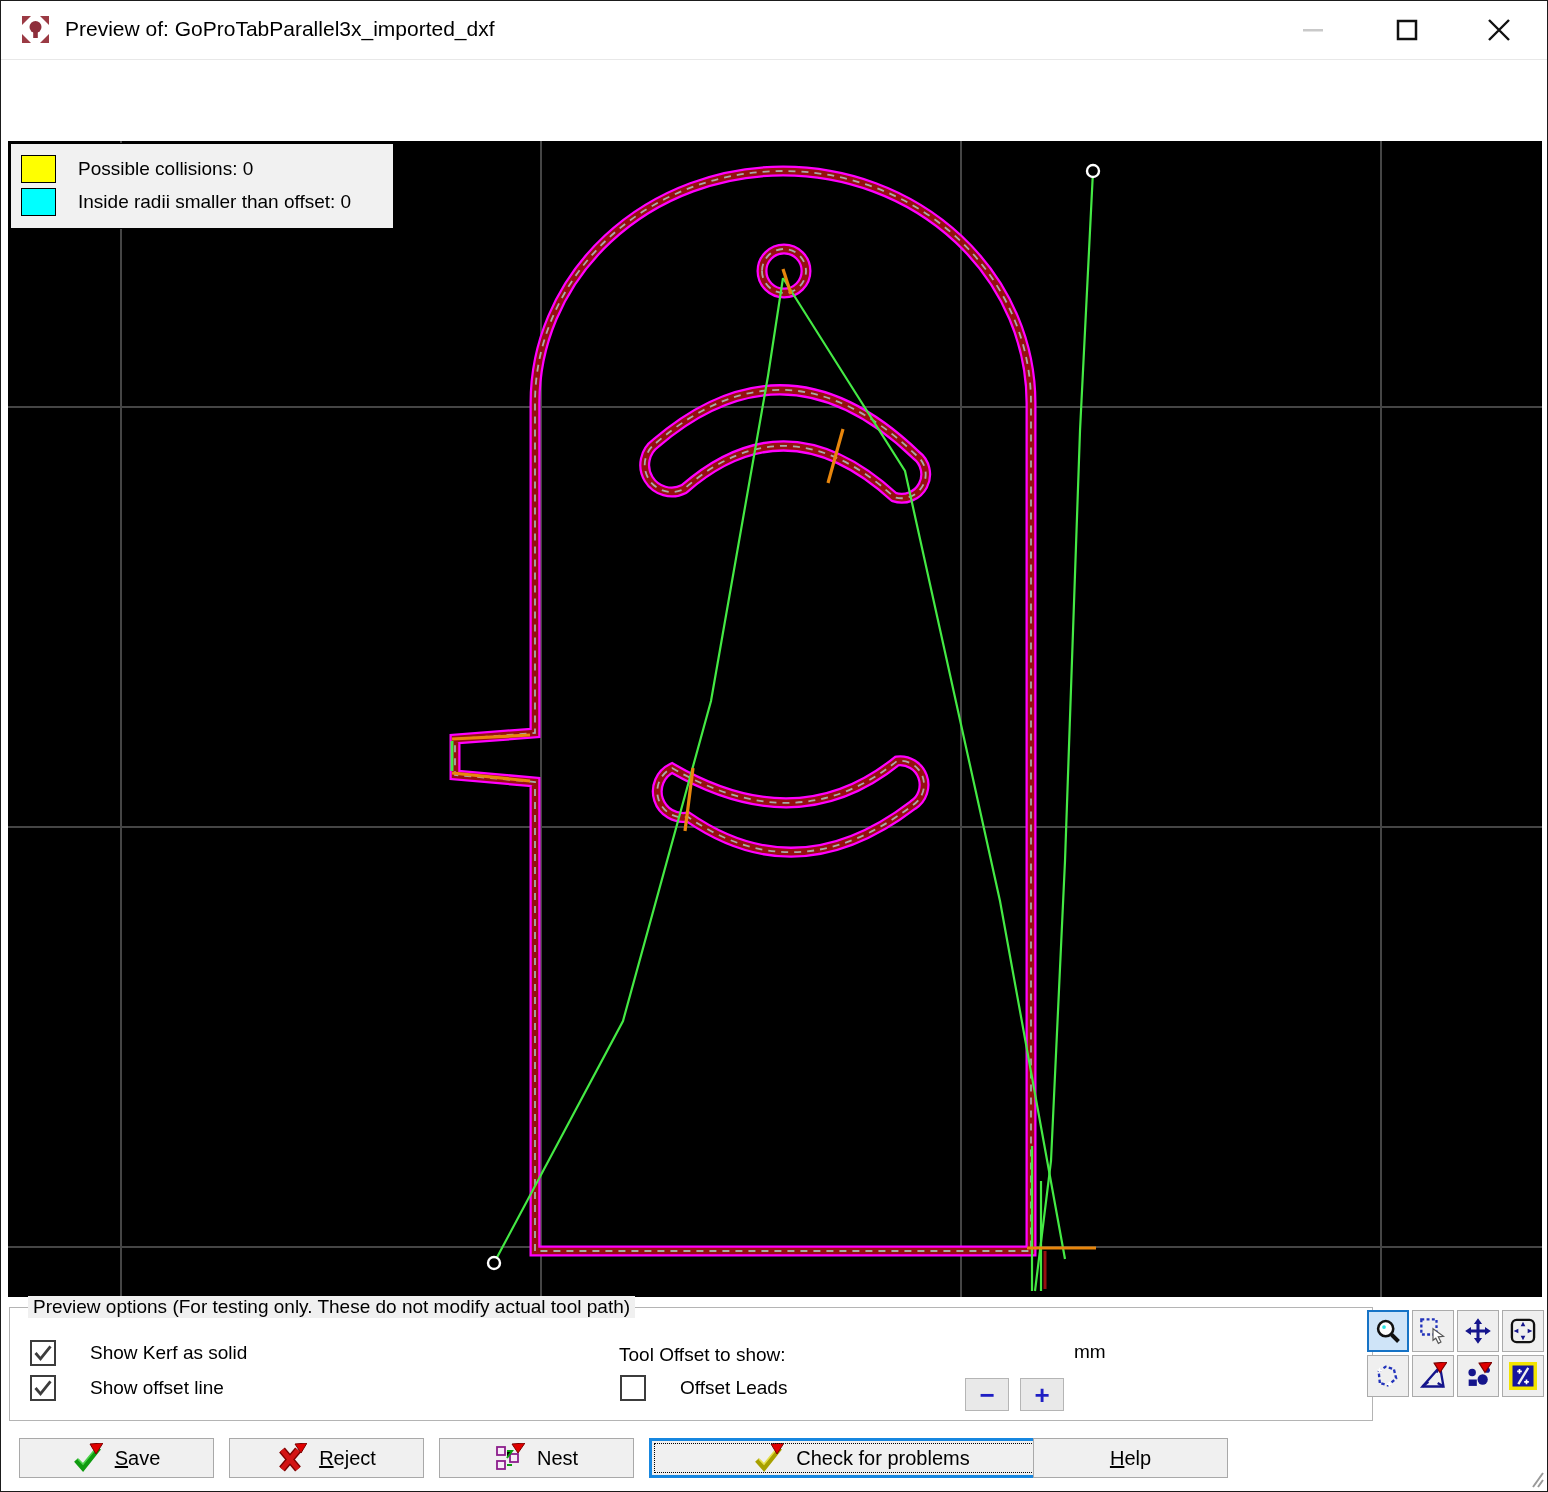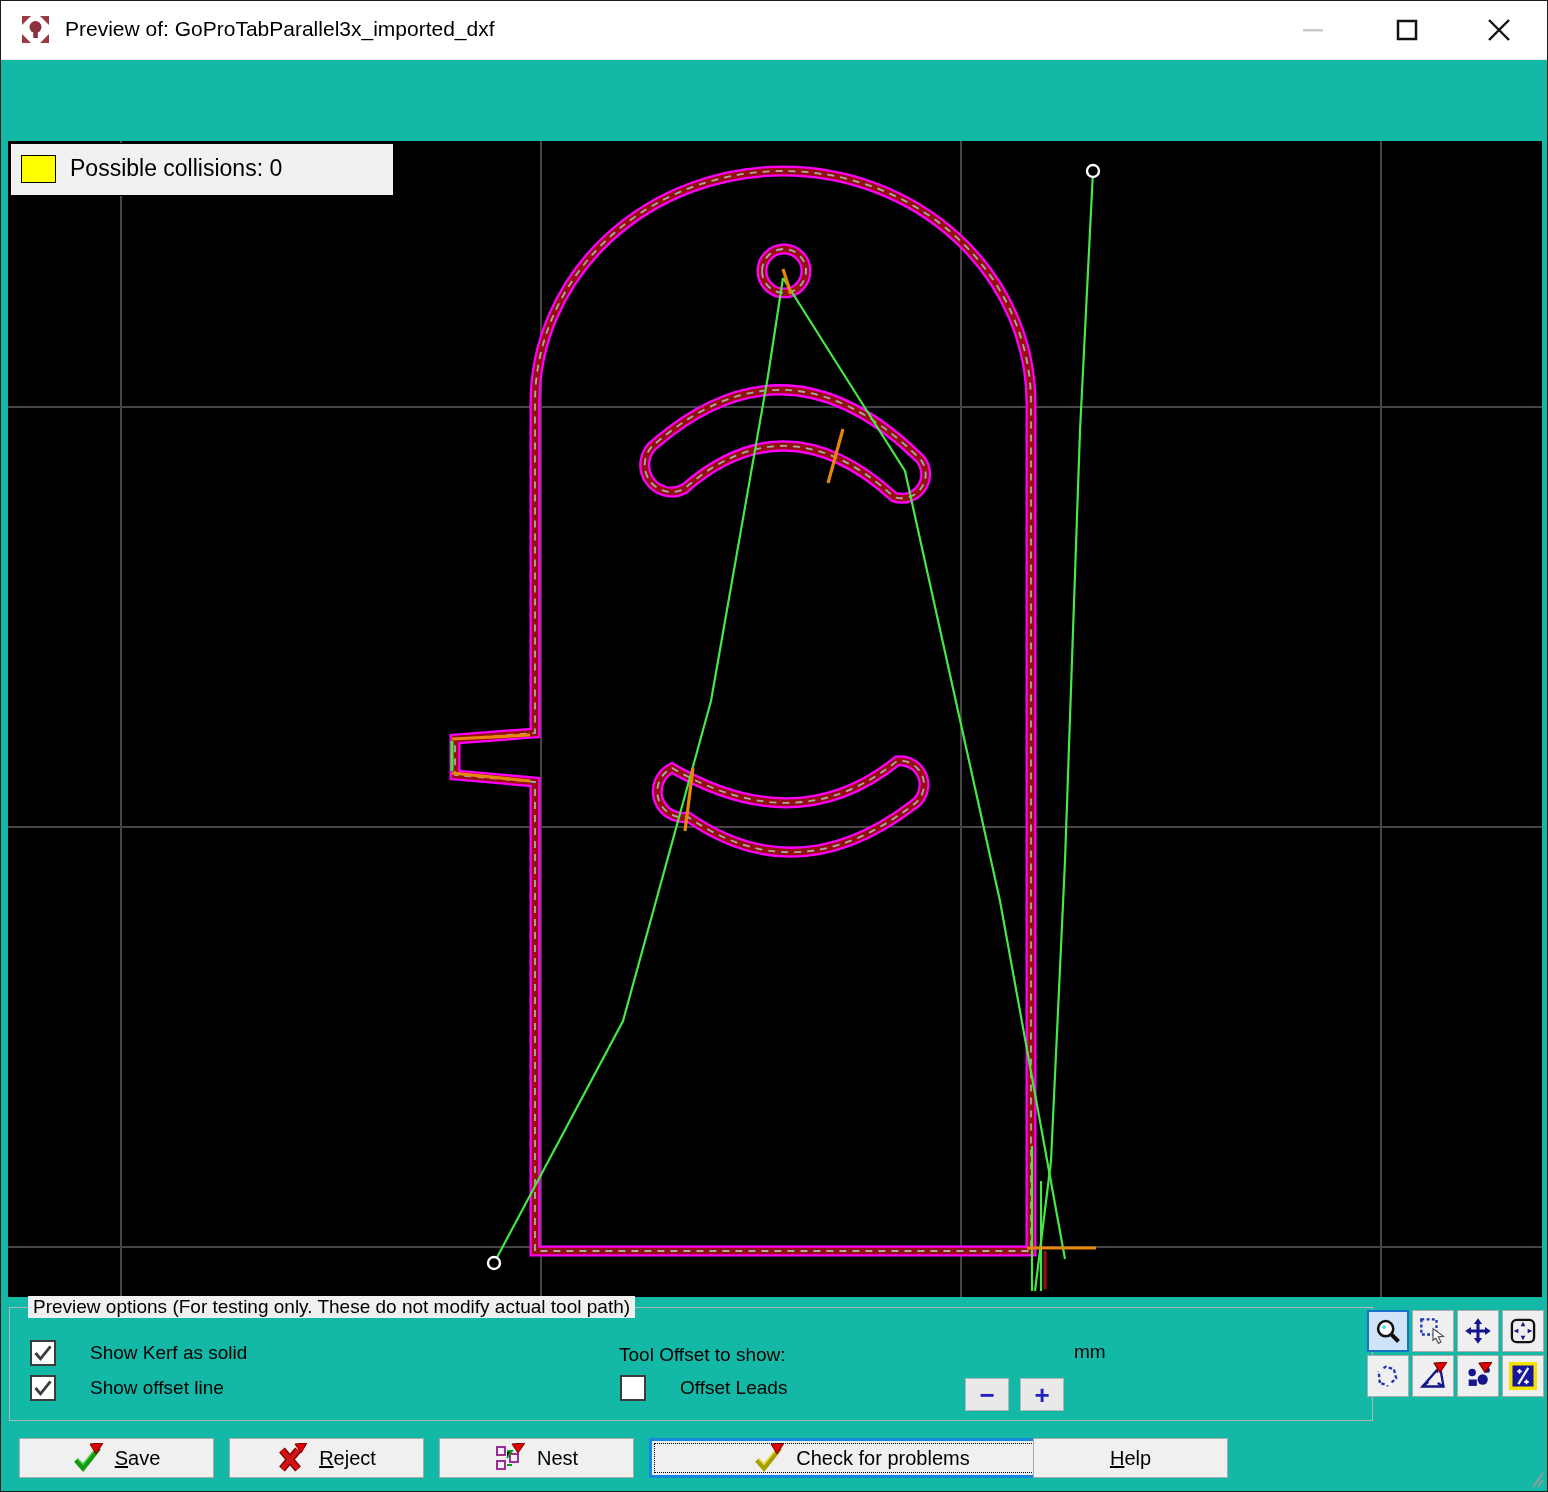--- a/index.html
+++ b/index.html
@@ -1,36 +1,36 @@
 <!DOCTYPE html>
 <html><head>
 <meta charset="utf-8">
 <style>
   html,body{margin:0;padding:0;background:#555;}
   #window{
-    position:relative;width:1548px;height:1492px;background:#14b8a6;
+    position:relative;width:1548px;height:1492px;background:#ffffff;
     font-family:"Liberation Sans",sans-serif;color:#000;
     border:1px solid #1b1b1b;box-sizing:border-box;overflow:hidden;
   }
   
   #titlebar{position:absolute;left:0;top:0;width:100%;height:58px;background:#ffffff;border-bottom:1px solid #e8e8e8;}
   #app-icon{position:absolute;left:21px;top:15px;width:27px;height:27px;}
   #title-text{position:absolute;left:64px;top:16px;font-size:21px;white-space:nowrap;}
   .caption-btn{position:absolute;top:0;width:66px;height:58px;display:flex;align-items:center;justify-content:center;}
   #btn-min{left:1279px;}#btn-max{left:1373px;}#btn-close{left:1465px;}
   
   #canvas-wrap{position:absolute;left:7px;top:140px;width:1534px;height:1156px;background:#000;}
   #canvas-svg{position:absolute;left:0;top:0;width:100%;height:100%;}
   #legend{
     position:absolute;left:2px;top:2px;width:384px;background:#f1f1f1;border:1px solid #000;
     padding:8px 10px 10px 10px;box-sizing:border-box;
   }
   .legend-row{display:flex;align-items:center;height:33px;}
   .legend-swatch{width:33px;height:26px;border:1px solid #000;margin-right:14px;flex:0 0 auto;}
-  .legend-label{font-size:23px;white-space:nowrap;}
+  .legend-label{font-size:19px;white-space:nowrap;margin-left:8px;}
   
   #options-group{
     position:absolute;left:8px;top:1306px;width:1364px;height:114px;
     border:1px solid #b4b4b4;box-sizing:border-box;
   }
   #options-group-label{
     position:absolute;left:18px;top:-12px;background:#f0f0f0;padding:0 5px;font-size:19px;white-space:nowrap;
   }
   .checkbox{position:absolute;display:flex;align-items:center;cursor:default;gap:24px;}
   .checkbox .box{
@@ -141,20 +141,24 @@
         <polyline points="685,627 677,690" fill="none" stroke="#e8860c" stroke-width="3.2"></polyline>
         <polyline points="1019,1107 1088,1107" fill="none" stroke="#e8860c" stroke-width="3.2"></polyline>
         <circle cx="1085" cy="30" r="6" fill="#000" stroke="#ffffff" stroke-width="2.4"></circle>
         <circle cx="486" cy="1122" r="6" fill="#000" stroke="#ffffff" stroke-width="2.4"></circle>
       </svg>
     <div id="legend">
         <div class="legend-row">
           <span class="legend-swatch" style="background: rgb(255, 255, 0);"></span>
           <span class="legend-label">Possible collisions: 0</span>
         </div>
+        <div class="legend-row">
+          <span class="legend-swatch" style="background: rgb(0, 255, 255);"></span>
+          <span class="legend-label">Inside radii smaller than offset: 0</span>
+        </div>
       </div>
   </div>
 
   <div id="options-group">
     <div id="options-group-label">Preview options (For testing only. These do not modify actual tool path)</div>
 
     <div class="checkbox checked" id="cb-kerf">
       <span class="box">
         <svg width="20" height="20" viewBox="0 0 24 24">
           <polyline points="3,12 9,19 21,4" fill="none" stroke="#3c3c3c" stroke-width="3.4"></polyline>

